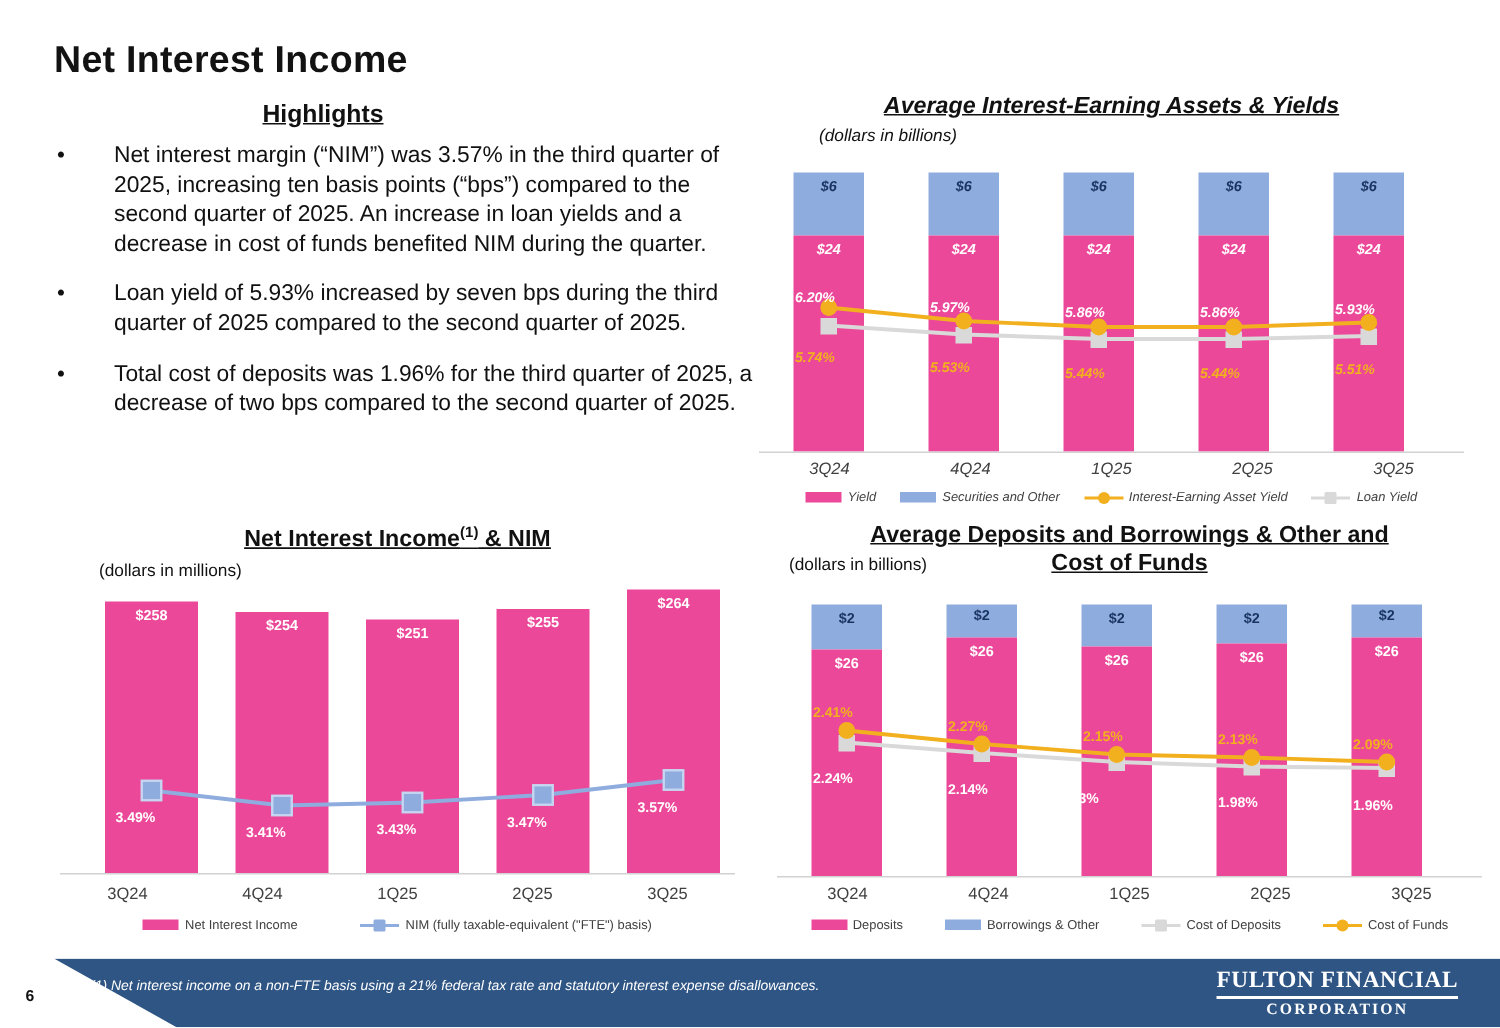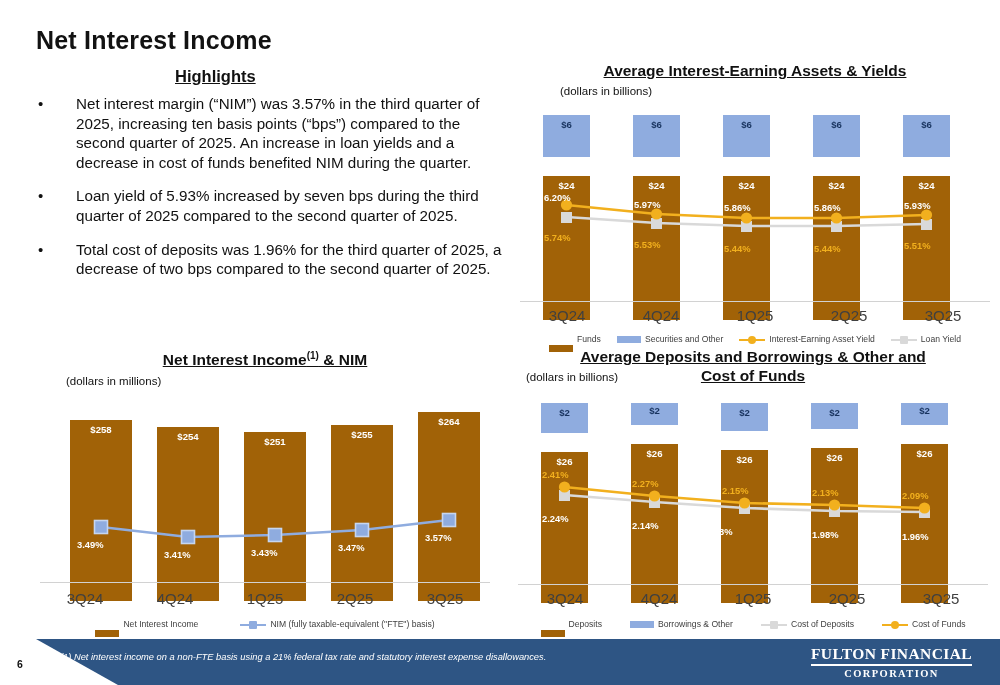--- a/index.html
+++ b/index.html
@@ -17,34 +17,34 @@
   .bullet .txt{font-size:15.2px;line-height:19.6px;color:#111;}
 
   
   .chart{position:absolute;}
   .chart .c-title{position:absolute;left:0;width:100%;text-align:center;font-size:15.5px;font-weight:bold;color:#111;}
   .c-title span{text-decoration:underline;}
   .c-sub{position:absolute;font-size:11.5px;color:#111;}
   .plot{position:absolute;}
   .axis{position:absolute;height:1px;background:#d2d2d2;left:0;right:0;}
   .xlabels{position:absolute;left:0;right:0;display:flex;}
-  .xlabels div{flex:1;text-align:center;font-size:15px;color:#404040;}
+  .xlabels div{flex:1;text-align:center;font-size:11px;color:#404040;}
   .legend{position:absolute;left:0;right:0;display:flex;justify-content:center;gap:16px;align-items:center;}
   .lg{display:flex;align-items:center;gap:4px;font-size:8.6px;color:#404040;white-space:nowrap;}
   .sw{width:24px;height:7px;display:inline-block;}
   .lnsw{width:26px;height:9px;position:relative;display:inline-block;}
   .lnsw i{position:absolute;left:0;right:0;top:4px;height:2px;display:block;}
   .lnsw b{position:absolute;left:9px;top:1px;width:8px;height:8px;border-radius:50%;display:block;}
   .lnsw b.sq{border-radius:1px;}
 
   
   .bar{position:absolute;}
   .seg{position:absolute;left:0;right:0;display:flex;align-items:flex-start;justify-content:center;}
   .seg span{font-size:9.6px;font-weight:bold;padding-top:4px;}
-  .navy{background:#a16207;margin-top:19px;}
+  .navy{background:#ec4899;}
   .lightblue{background:#8facdf;}
 
   
   .dlabel{position:absolute;font-size:9.4px;font-weight:bold;white-space:nowrap;}
 
   svg.lineover{position:absolute;left:0;top:0;overflow:visible;}
 
   
   .footer{position:absolute;left:0;bottom:0;width:1000px;height:46px;}
   .footer-bar{position:absolute;left:0;top:0;width:1000px;height:46px;background:#2e5584;
@@ -72,21 +72,21 @@
     <div class="bullet" style="margin-top:11px;">
       <div class="dot">•</div>
       <div class="txt">Loan yield of 5.93% increased by seven bps during the third quarter of 2025 compared to the second quarter of 2025.</div>
     </div>
     <div class="bullet" style="margin-top:11px;">
       <div class="dot">•</div>
       <div class="txt">Total cost of deposits was 1.96% for the third quarter of 2025, a decrease of two bps compared to the second quarter of 2025.</div>
     </div>
   </div>
 
-  <div class="chart" id="chart1" style="left:520px;top:62px;width:470px;height:280px;">
+  <div class="chart" id="chart1" style="left:506px;top:62px;width:470px;height:280px;font-style:italic;">
     <div class="c-title" style="top:0;">
       <span>Average Interest-Earning Assets &amp; Yields</span>
     </div>
     <div class="c-sub" style="left:40px;top:23px;">(dollars in billions)</div>
 
     <div class="plot" style="left:0;top:45px;width:470px;height:194px;">
 
       <div class="bar" style="left:23px;top:8px;width:47px;height:186px;">
         <div class="seg lightblue" style="top:0;height:42px;">
           <span style="color:#18335f;">$6</span>
@@ -162,21 +162,21 @@
       <div>3Q24</div>
       <div>4Q24</div>
       <div>1Q25</div>
       <div>2Q25</div>
       <div>3Q25</div>
     </div>
 
     <div class="legend" style="top:264px;">
       <div class="lg">
         <span class="sw navy"></span>
-        <span>Funds</span>
+        <span>Yield</span>
       </div>
       <div class="lg">
         <span class="sw lightblue"></span>
         <span>Securities and Other</span>
       </div>
       <div class="lg">
         <span class="lnsw">
             <i style="background:#f2b01e;"></i>
             <b style="background:#f2b01e;"></b>
           </span>

